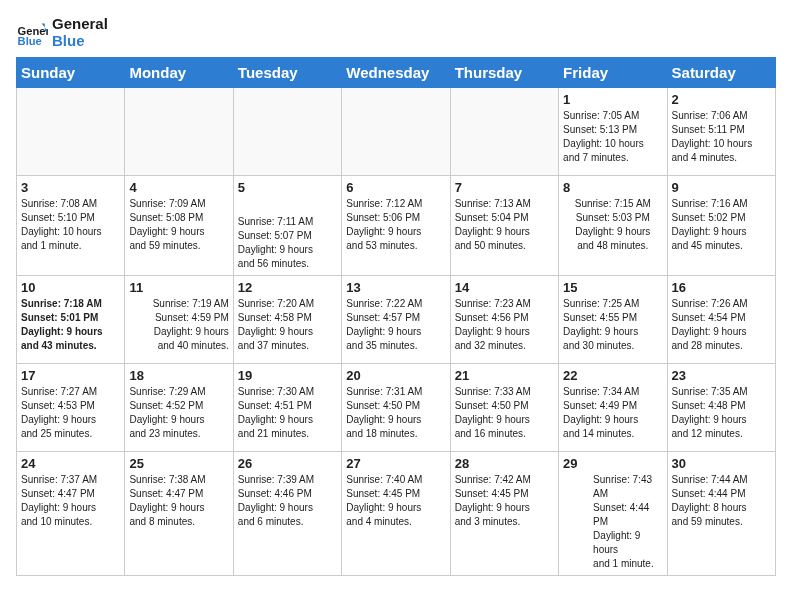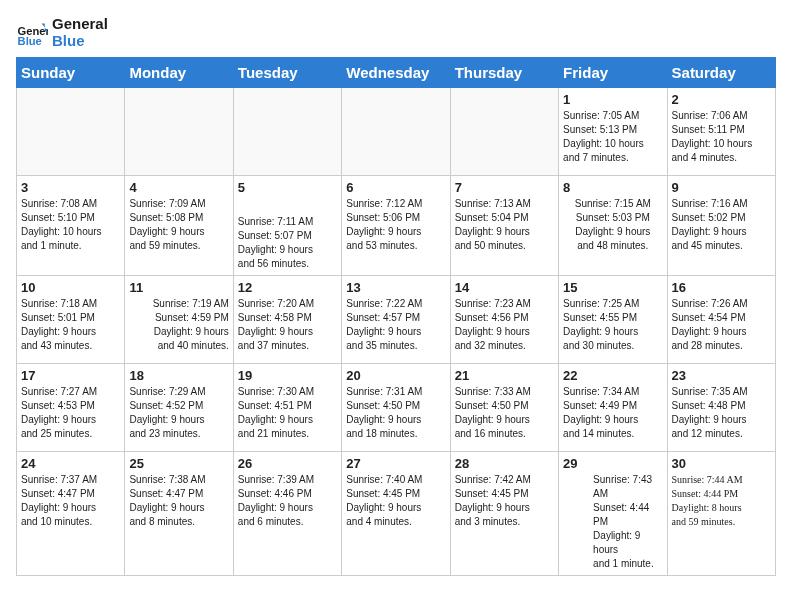--- a/index.html
+++ b/index.html
@@ -176,21 +176,21 @@
           <span class="day-num">9</span>
           <div class="day-info" style="white-space: pre-line;">Sunrise: 7:16 AM
 Sunset: 5:02 PM
 Daylight: 9 hours
 and 45 minutes.</div>
         </td>
       </tr>
       <tr>
         <td class="">
           <span class="day-num">10</span>
-          <div class="day-info" style="white-space: pre-line;">Sunrise: 7:18 AM
+          <div class="day-info" style="white-space: pre-line; font-weight: bold;">Sunrise: 7:18 AM
 Sunset: 5:01 PM
 Daylight: 9 hours
 and 43 minutes.</div>
         </td>
         <td>
           <span class="day-num">11</span>
           <div class="day-info" style="white-space: pre-line; text-align: right;">Sunrise: 7:19 AM
 Sunset: 4:59 PM
 Daylight: 9 hours
 and 40 minutes.</div>
@@ -320,20 +320,20 @@
         </td>
         <td>
           <span class="day-num">29</span>
           <div class="day-info" style="white-space: pre-line; margin-left: 30px;">Sunrise: 7:43 AM
 Sunset: 4:44 PM
 Daylight: 9 hours
 and 1 minute.</div>
         </td>
         <td class="">
           <span class="day-num">30</span>
-          <div class="day-info" style="white-space: pre-line; font-family: Liberation Serif, serif;">Sunrise: 7:44 AM
+          <div class="day-info" style="white-space: pre-line;">Sunrise: 7:44 AM
 Sunset: 4:44 PM
 Daylight: 8 hours
 and 59 minutes.</div>
         </td>
       </tr>
     </tbody>
 </table>
 
 </body></html>

